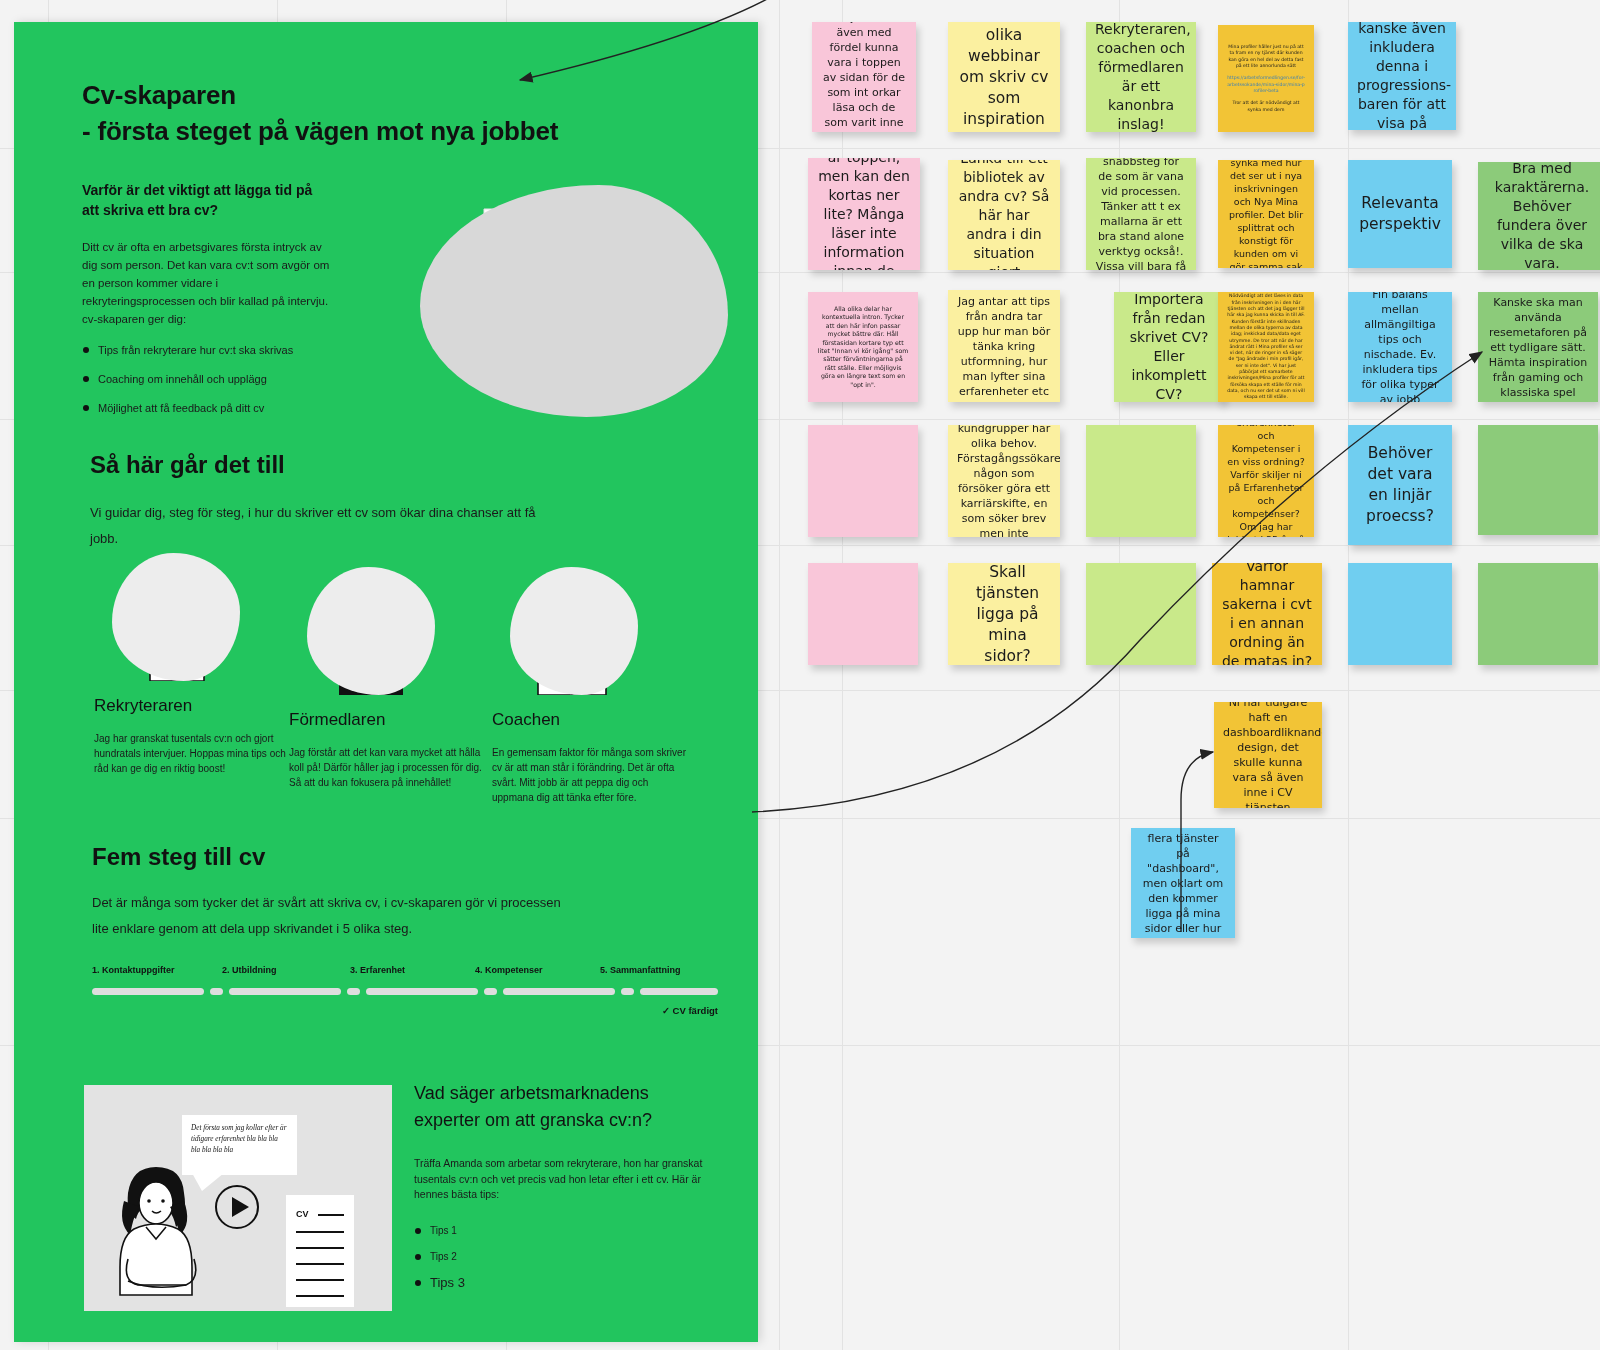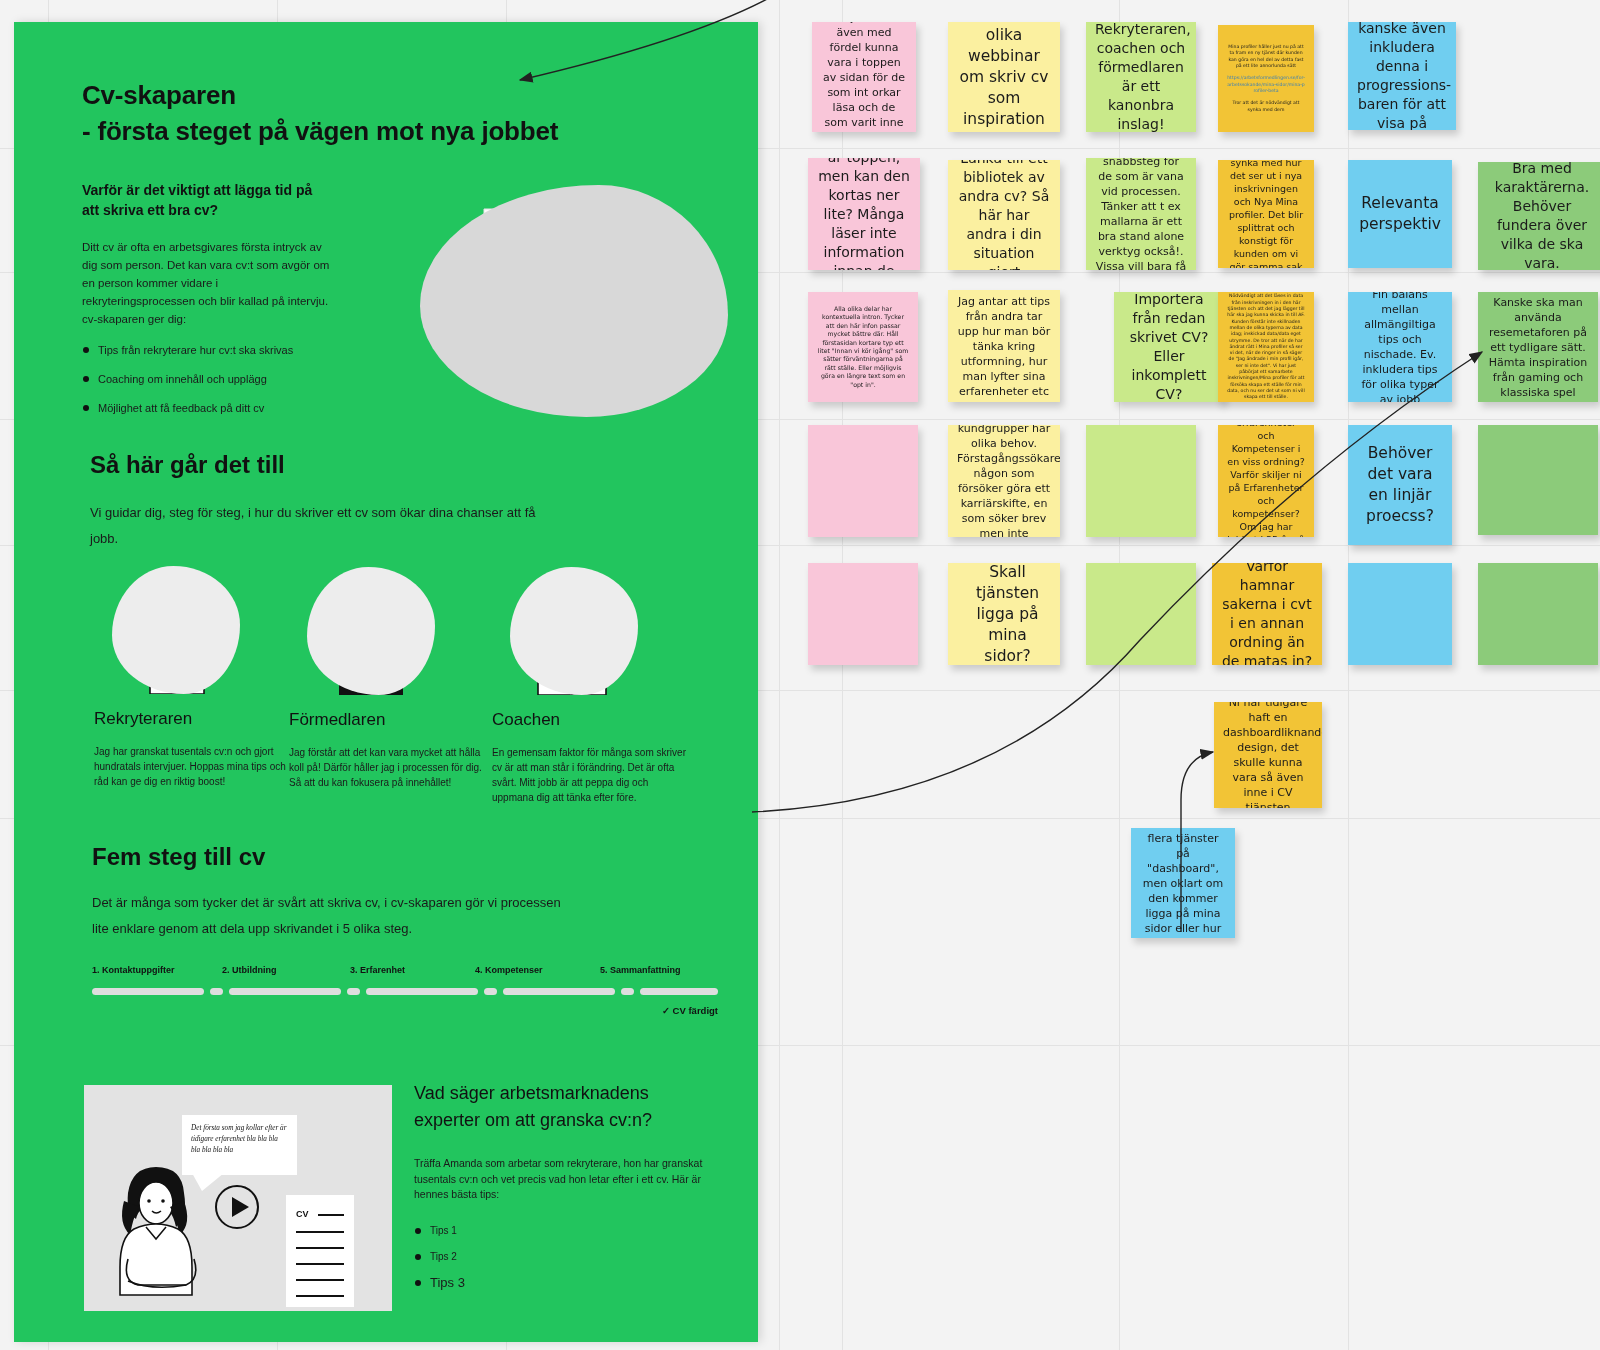--- a/index.html
+++ b/index.html
@@ -233,21 +233,21 @@
         <path d="M104 184 q8 10 0 18 q-10 -8 0 -18z" fill="#9b9b9b"></path>
         <path d="M202 186 q8 10 0 18 q-10 -8 0 -18z" fill="#9b9b9b"></path>
       </svg>
     </div>
 
     <div style="position:absolute;left:76px;top:428px;width:560px;">
       <p class="sec-head">Så här går det till</p>
       <p class="body-txt body-wide" style="margin-top:20px;width:450px;">Vi guidar dig, steg för steg, i hur du skriver ett cv som ökar dina chanser att få jobb.</p>
     </div>
 
-    <div class="persona" style="left:80px;top:544px;">
+    <div class="persona" style="left:80px;top:531px;">
       <div class="persona-img">
         <div class="persona-blob"></div>
         <svg width="128" height="128" viewBox="0 0 128 128">
           <path d="M40 38 q4 -24 26 -24 q24 0 26 24 q4 22 -8 30 q-4 -18 -18 -20 q-16 -2 -20 12 q-8 -4 -6 -22z" fill="#111"></path>
           <ellipse cx="66" cy="46" rx="17" ry="21" fill="#fff" stroke="#111" stroke-width="1.6"></ellipse>
           <path d="M36 44 q-6 22 6 32 q4 -20 10 -26z" fill="#111"></path>
           <path d="M92 44 q8 22 -4 32 q-6 -20 -10 -26z" fill="#111"></path>
           <circle cx="59" cy="44" r="1.8" fill="#111"></circle>
             <circle cx="73" cy="44" r="1.8" fill="#111"></circle>
           <path d="M62 54 q4 4 9 0" stroke="#111" stroke-width="1.5" fill="none"></path>

